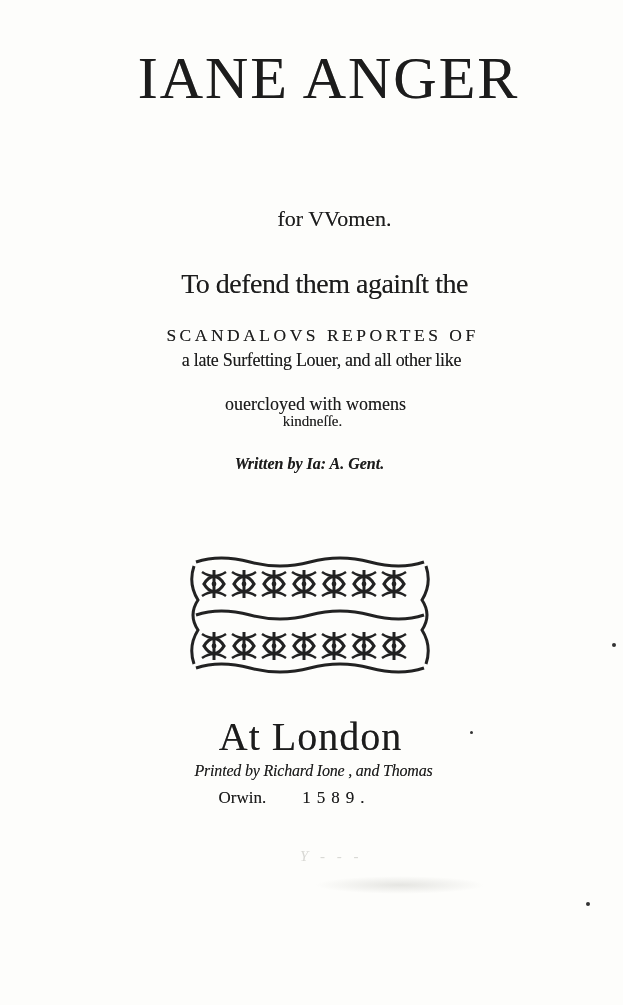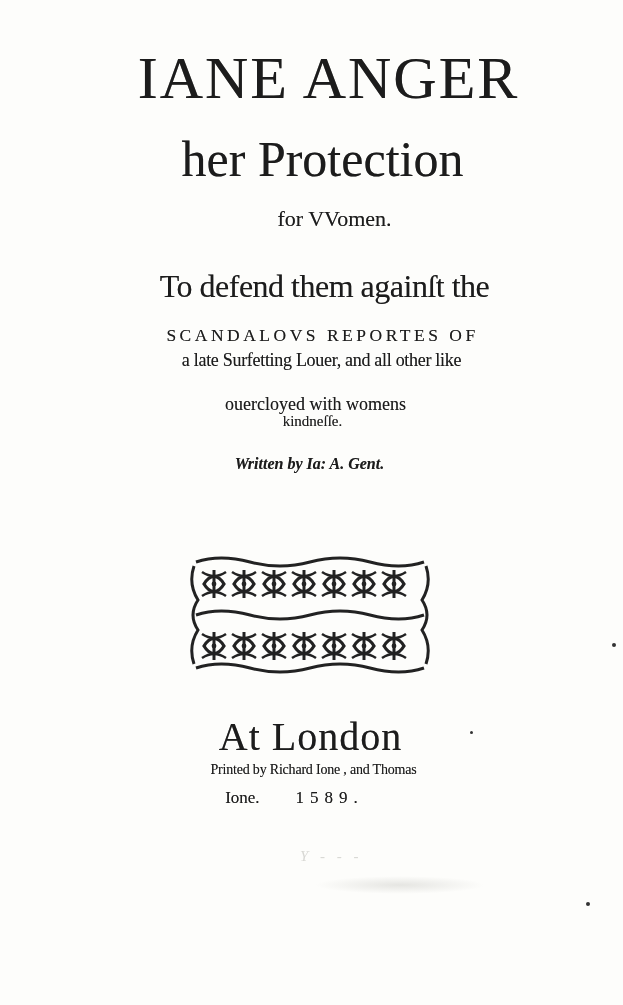--- a/index.html
+++ b/index.html
@@ -13,29 +13,29 @@
     }
     .page { position: absolute; inset: 0; }
     .line {
       position: absolute; left: 0; right: 0;
       text-align: center; white-space: nowrap;
       text-shadow: 0 0 0.6px rgba(0,0,0,0.45);
     }
     .t1 { top: 44px; font-size: 60px; letter-spacing: 2px; left: 34px; right: 0; }
     .t2 { top: 130px; font-size: 50px; left: 22px; }
     .t3 { top: 206px; font-size: 22px; left: 46px; }
-    .t4 { top: 268px; font-size: 32px; left: 26px; letter-spacing: -0.5px; }
+    .t4 { top: 268px; font-size: 28px; left: 26px; letter-spacing: -0.5px; }
     .t5 { top: 325px; font-size: 17.5px; letter-spacing: 3.5px; left: 22px; }
     .t6 { top: 350px; font-size: 18px; left: 20px; letter-spacing: -0.3px; }
     .t7 { top: 371px; font-size: 17px; left: 8px; letter-spacing: -0.2px; }
     .t8 { top: 394px; font-size: 18px; left: 8px; }
     .t9 { top: 413px; font-size: 15px; left: 2px; }
     .t10 { top: 455px; font-size: 16px; left: -4px; font-weight: bold; font-style: italic; }
     .t11 { top: 713px; font-size: 40px; left: -2px; letter-spacing: 1px; }
-    .t12 { top: 762px; font-size: 14px; left: 4px; letter-spacing: -0.2px; }
+    .t12 { top: 762px; font-size: 16px; left: 4px; letter-spacing: -0.2px; font-style: italic; }
     .t13 { top: 788px; font-size: 17px; left: -34px; }
     .t13 .year { margin-left: 36px; letter-spacing: 6px; }
 
     .ornament {
       position: absolute; left: 190px; top: 552px;
       width: 240px; height: 126px;
     }
     .ornament svg { width: 100%; height: 100%; display: block; }
 
     .faint {
@@ -49,21 +49,20 @@
       background: radial-gradient(ellipse at center, rgba(200,200,195,0.45), rgba(253,253,251,0) 70%);
     }
     .speck { position: absolute; width: 4px; height: 4px; border-radius: 50%; background: #333; }
   </style>
 </head>
 <body>
 
 <div class="page">
 
   <div class="line t1">IANE ANGER</div>
-  <div class="line t2">her Protection</div>
   <div class="line t3">for VVomen.</div>
 
   <div class="line t4">To defend them againſt the</div>
   <div class="line t6">a late Surfetting Louer, and all other like</div>
   <div class="line t5">SCANDALOVS REPORTES OF</div>
   <div class="line t8">ouercloyed with womens</div>
   <div class="line t9">kindneſſe.</div>
 
   <div class="line t10">Written by Ia: A. Gent.</div>
 
@@ -102,21 +101,21 @@
         <path d="M6 116 Q30 108 60 116 Q90 124 120 116 Q150 108 180 116 Q210 124 234 116"></path>
         <path d="M4 14 Q-2 32 8 48 Q-2 63 8 78 Q-2 94 4 112"></path>
         <path d="M236 14 Q242 32 232 48 Q242 63 232 78 Q242 94 236 112"></path>
       </g>
     </svg>
   </div>
 
   <div class="line t11">At London</div>
   <div class="line t12">Printed by Richard Ione , and Thomas</div>
   <div class="line t13">
-    <span>Ione.</span><span class="year">1589.</span>
+    <span>Orwin.</span><span class="year">1589.</span>
   </div>
 
   <div class="faint">Y - - -</div>
   <div class="smudge"></div>
 
   <div class="speck" style="left:612px; top:643px;"></div>
   <div class="speck" style="left:586px; top:902px;"></div>
   <div class="speck" style="left:470px; top:731px; width:3px; height:3px;"></div>
 </div>
 

